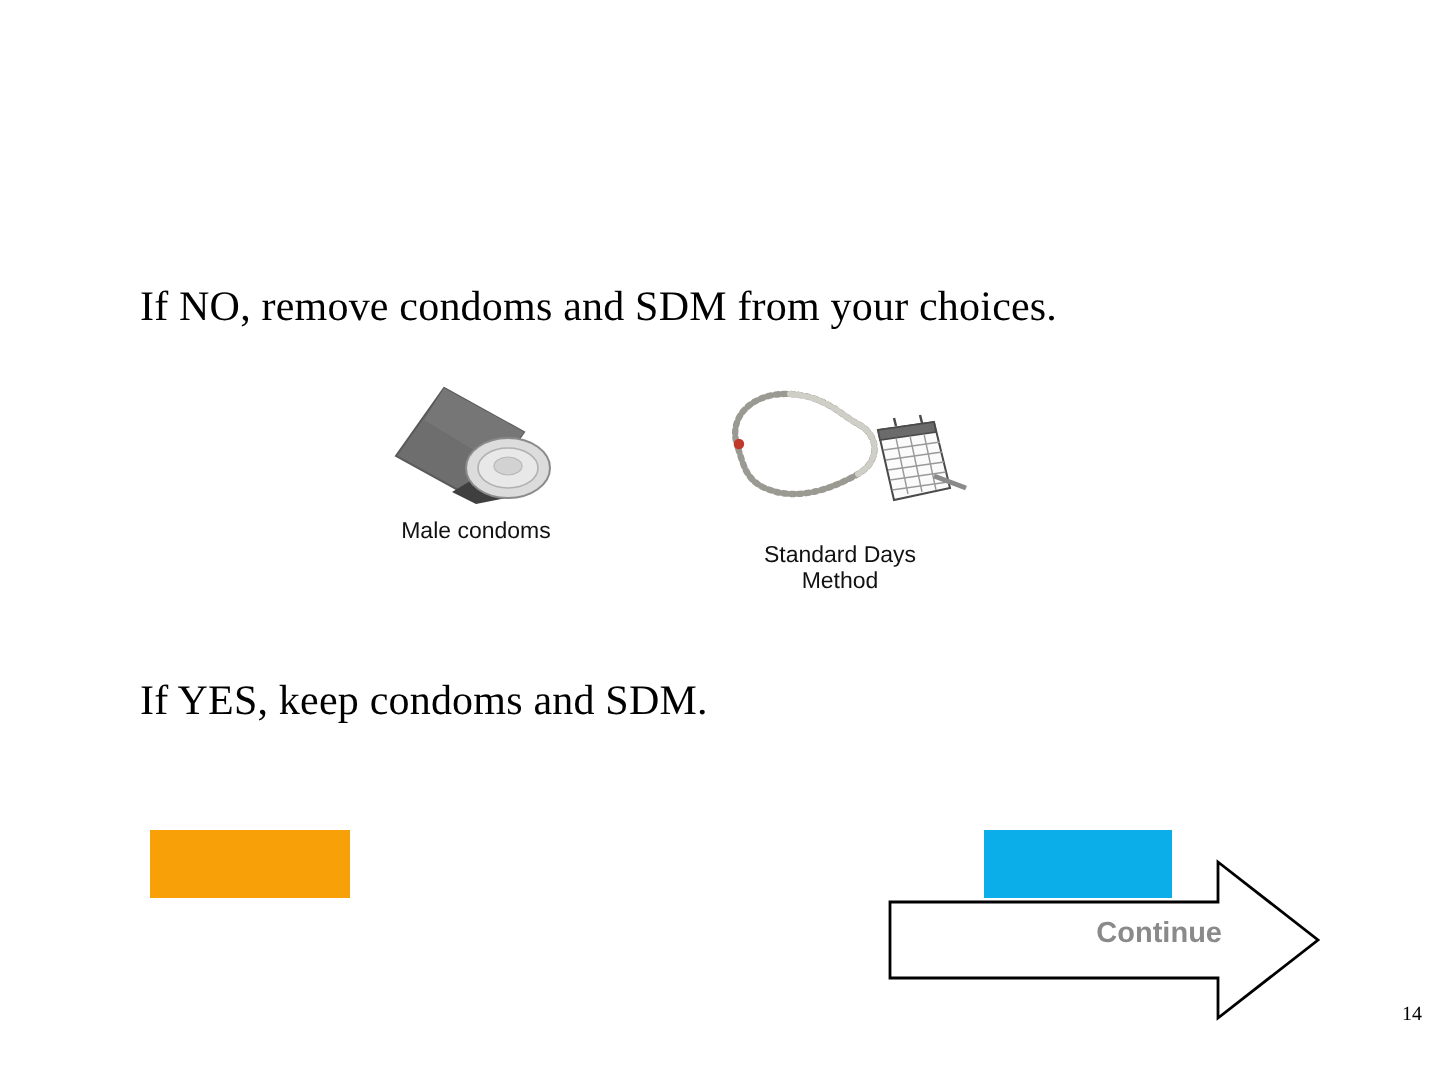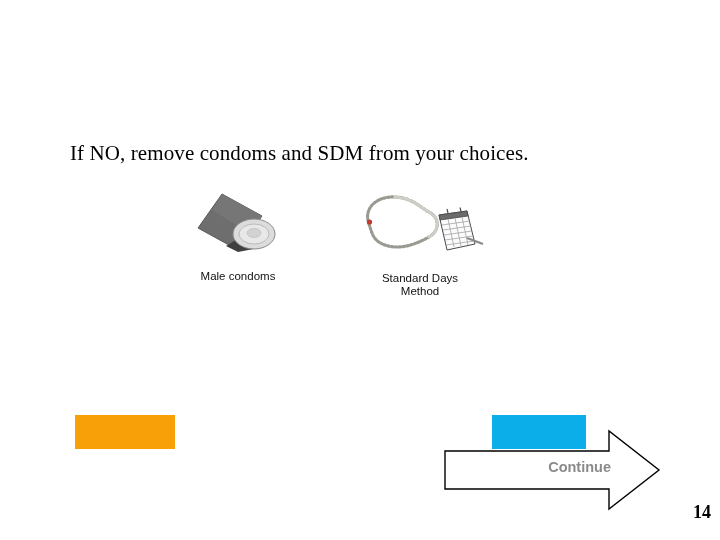--- a/index.html
+++ b/index.html
@@ -67,21 +67,21 @@
   }
   .method-caption {
     display: block;
     font-family: "Liberation Sans", sans-serif;
     font-size: 11.5px;
     color: #111111;
     line-height: 13px;
     text-align: center;
     white-space: pre-line;
   }
-  #caption-condoms { margin-top: 12px; }
+  #caption-condoms { margin-top: 2px; }
   #caption-sdm     { margin-top: 14px; }
 
   
   #continue-button {
     position: absolute;
     left: 443px;
     top: 429px;
     width: 218px;
     height: 82px;
   }
@@ -102,22 +102,22 @@
     color: #8a8a8a;
     pointer-events: none;
   }
 
   
   #page-number {
     position: absolute;
     right: 9px;
     top: 502px;
     font-family: "Liberation Serif", serif;
-    font-size: 18px;
-    font-weight: bold;
+    font-size: 10px;
+    font-weight: normal;
     color: #000000;
   }
 </style>
 </head>
 <body>
 
 <div id="slide">
 
   <div class="statement" id="stmt-no">If NO, remove condoms and SDM from your choices.</div>
 
@@ -171,20 +171,21 @@
           </g>
         </svg>
       </span>
       <span class="method-caption" id="caption-sdm">Standard Days
 Method</span>
     </div>
 
     <div class="swatch" id="swatch-blue" style="background:#0BAEE8;"></div>
   </div>
 
+  <div class="statement" id="stmt-yes">If YES, keep condoms and SDM.</div>
 
   <div id="continue-button">
     <svg viewBox="0 0 218 82" aria-hidden="true">
       <polygon points="2,22 166,22 166,2 216,41 166,80 166,60 2,60" fill="#ffffff" stroke="#000000" stroke-width="1.4" stroke-linejoin="miter"></polygon>
     </svg>
     <span id="continue-label">Continue</span>
   </div>
 
   <div id="page-number">14</div>
 

